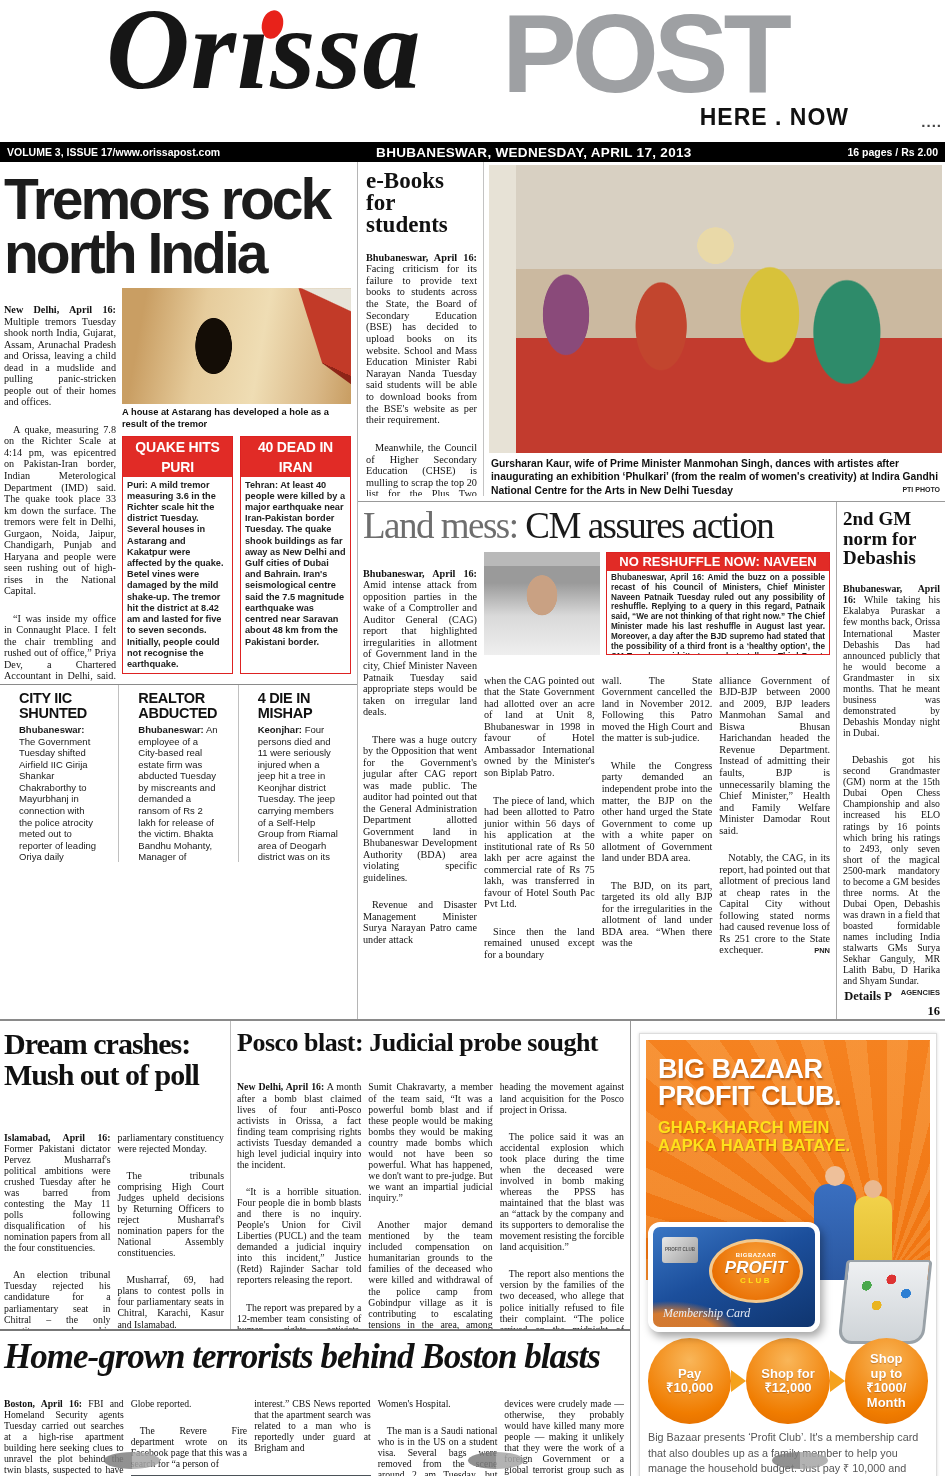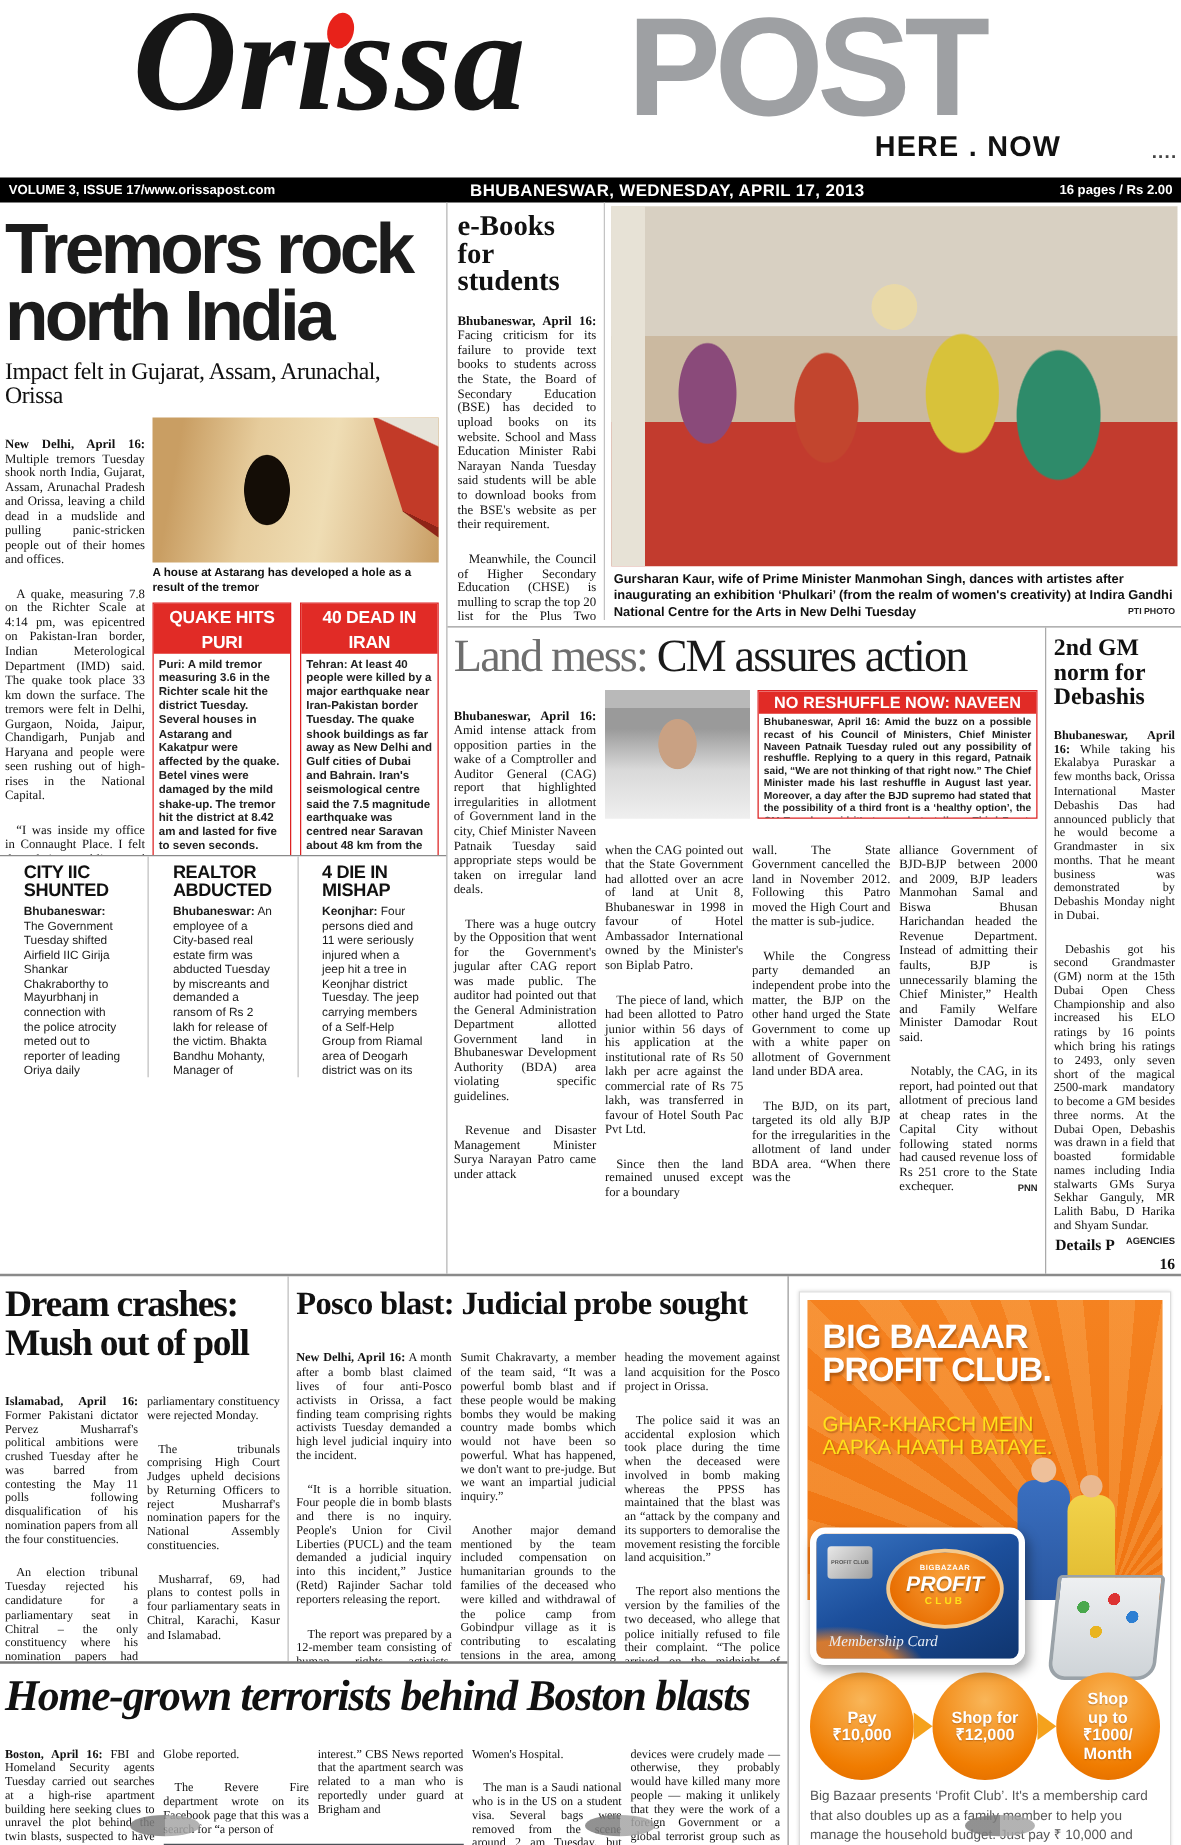--- a/index.html
+++ b/index.html
@@ -81,21 +81,21 @@
   .brief{flex:1;padding:5px 19px 0;border-right:1px solid #c0c0c0}
   .brief:last-child{border-right:none}
   .brief h3{font:800 14.5px/1 "Liberation Sans",sans-serif;margin:1px 0 4px;letter-spacing:-.3px}
   .brief p{font:400 9.5px/1.22 "Liberation Sans",sans-serif;color:#1a1a1a}
   .brief b{font-weight:800}
   
   .bottom-region{display:flex}
   .bottom-left{width:630px}
   .mid-row{display:flex;height:308px;overflow:hidden}
   .mush{width:231px;padding:4px 6px 0 4px;border-right:1px solid #bdbdbd}
-  .mush h1{font:600 30px/1.02 "Liberation Serif",serif;letter-spacing:-1px;margin:4px 0 9px}
+  .mush h1{font:600 30px/1.02 "Liberation Serif",serif;letter-spacing:-1px;margin:4px 0 25px}
   .mush-cols{display:flex;gap:7px}
   .mush-cols .col{flex:1}
   .mush-cols .col p,.posco-cols .col p{font-size:9.8px}
   .posco{flex:1;padding:4px 6px 0 6px}
   .posco h1{font:600 26px/1 "Liberation Serif",serif;letter-spacing:-.5px;margin:5px 0 9px}
   .posco-cols{display:flex;gap:7px}
   .posco-cols .col{flex:1}
   .boston{border-top:2px solid #777;height:302px;padding:2px 6px 0 4px;overflow:hidden}
   .boston h1{font:italic 600 35px/1 "Liberation Serif",serif;letter-spacing:-1px;margin:6px 0 9px}
   .boston-cols{display:flex;gap:7px}
@@ -111,21 +111,21 @@
      radial-gradient(26px 30px at 78% 45%, #8a9099 0 60%, transparent 62%),
      radial-gradient(24px 28px at 52% 50%, #5d6671 0 60%, transparent 62%),
      linear-gradient(180deg,#4b5258 0 22%,#2f3338 22% 34%,#cfc0ab 34% 100%)}
   
   .ad{width:315px;border-left:1px solid #999;padding:12px 8px 0;font-family:"Liberation Sans",sans-serif}
   .ad-box{border:1px solid #ddd;background:#fff;padding:6px;box-shadow:0 0 3px rgba(0,0,0,.15)}
   .ad-orange{position:relative;height:240px;padding:16px 12px 0;background:
      repeating-conic-gradient(from 0deg at 85% 100%, rgba(255,225,160,.18) 0 5deg, transparent 5deg 10deg),
      linear-gradient(180deg,#f58220,#f07410)}
   .ad-h1{color:#fff;font-weight:900;font-size:27px;line-height:1.0;letter-spacing:-.5px;text-shadow:1px 2px 2px rgba(100,45,0,.45)}
-  .ad-h2{color:#ffe11a;font-weight:400;font-size:16.5px;line-height:1.05;margin-top:22px;text-shadow:1px 1px 1px rgba(100,45,0,.35)}
+  .ad-h2{color:#ffe11a;font-weight:700;font-size:16.5px;line-height:1.05;margin-top:9px;text-shadow:1px 1px 1px rgba(100,45,0,.35)}
   .man{position:absolute;right:74px;bottom:0;width:42px;height:96px;border-radius:14px 14px 0 0;background:linear-gradient(#3a6fc0,#2a57a0)}
   .man::before{content:"";position:absolute;left:11px;top:-18px;width:20px;height:20px;border-radius:50%;background:#eec09a}
   .woman{position:absolute;right:38px;bottom:0;width:38px;height:84px;border-radius:13px 13px 0 0;background:linear-gradient(#f2d24a,#e0b92e)}
   .woman::before{content:"";position:absolute;left:10px;top:-16px;width:18px;height:18px;border-radius:50%;background:#eab88f}
   .cart{position:absolute;right:2px;bottom:-64px;width:86px;height:84px;border:3px solid #9aa2a8;border-top-width:2px;border-radius:4px 4px 14px 14px;transform:skewX(-6deg);background:
      radial-gradient(8px 8px at 25% 30%, #49a84c 0 60%, transparent 62%),
      radial-gradient(8px 8px at 55% 22%, #d33 0 60%, transparent 62%),
      radial-gradient(8px 8px at 75% 40%, #2d7fd3 0 60%, transparent 62%),
      radial-gradient(8px 8px at 40% 55%, #e9b420 0 60%, transparent 62%),
      linear-gradient(#eef0f2,#cfd4d8)}
@@ -162,21 +162,20 @@
     <span>VOLUME 3, ISSUE 17/www.orissapost.com</span>
     <span class="dl-center">BHUBANESWAR, WEDNESDAY, APRIL 17, 2013</span>
     <span>16 pages / Rs 2.00</span>
   </div>
 
   <main class="grid-top">
     <div class="left-col">
 
       <section class="tremors">
         <h1>Tremors rock north India</h1>
-        <h2>Impact felt in Gujarat, Assam, Arunachal, Orissa</h2>
         <div class="trem-body">
           <div class="col t-c1">
             <p><b>New Delhi, April 16:</b> <span>Multiple tremors Tuesday shook north India, Gujarat, Assam, Arunachal Pradesh and Orissa, leaving a child dead in a mudslide and pulling panic-stricken people out of their homes and offices.</span></p>
             <p>A quake, measuring 7.8 on the Richter Scale at 4:14 pm, was epicentred on Pakistan-Iran border, Indian Meterological Department (IMD) said. The quake took place 33 km down the surface. The tremors were felt in Delhi, Gurgaon, Noida, Jaipur, Chandigarh, Punjab and Haryana and people were seen rushing out of high-rises in the National Capital.</p>
             <p>“I was inside my office in Connaught Place. I felt the chair trembling and rushed out of office,” Priya Dev, a Chartered Accountant in Delhi, said. There were no immediate reports of any further damage or casualty.</p>
 
           </div>
           <div class="trem-right">
             <figure class="house-photo">
                 <span class="house-red"></span>

